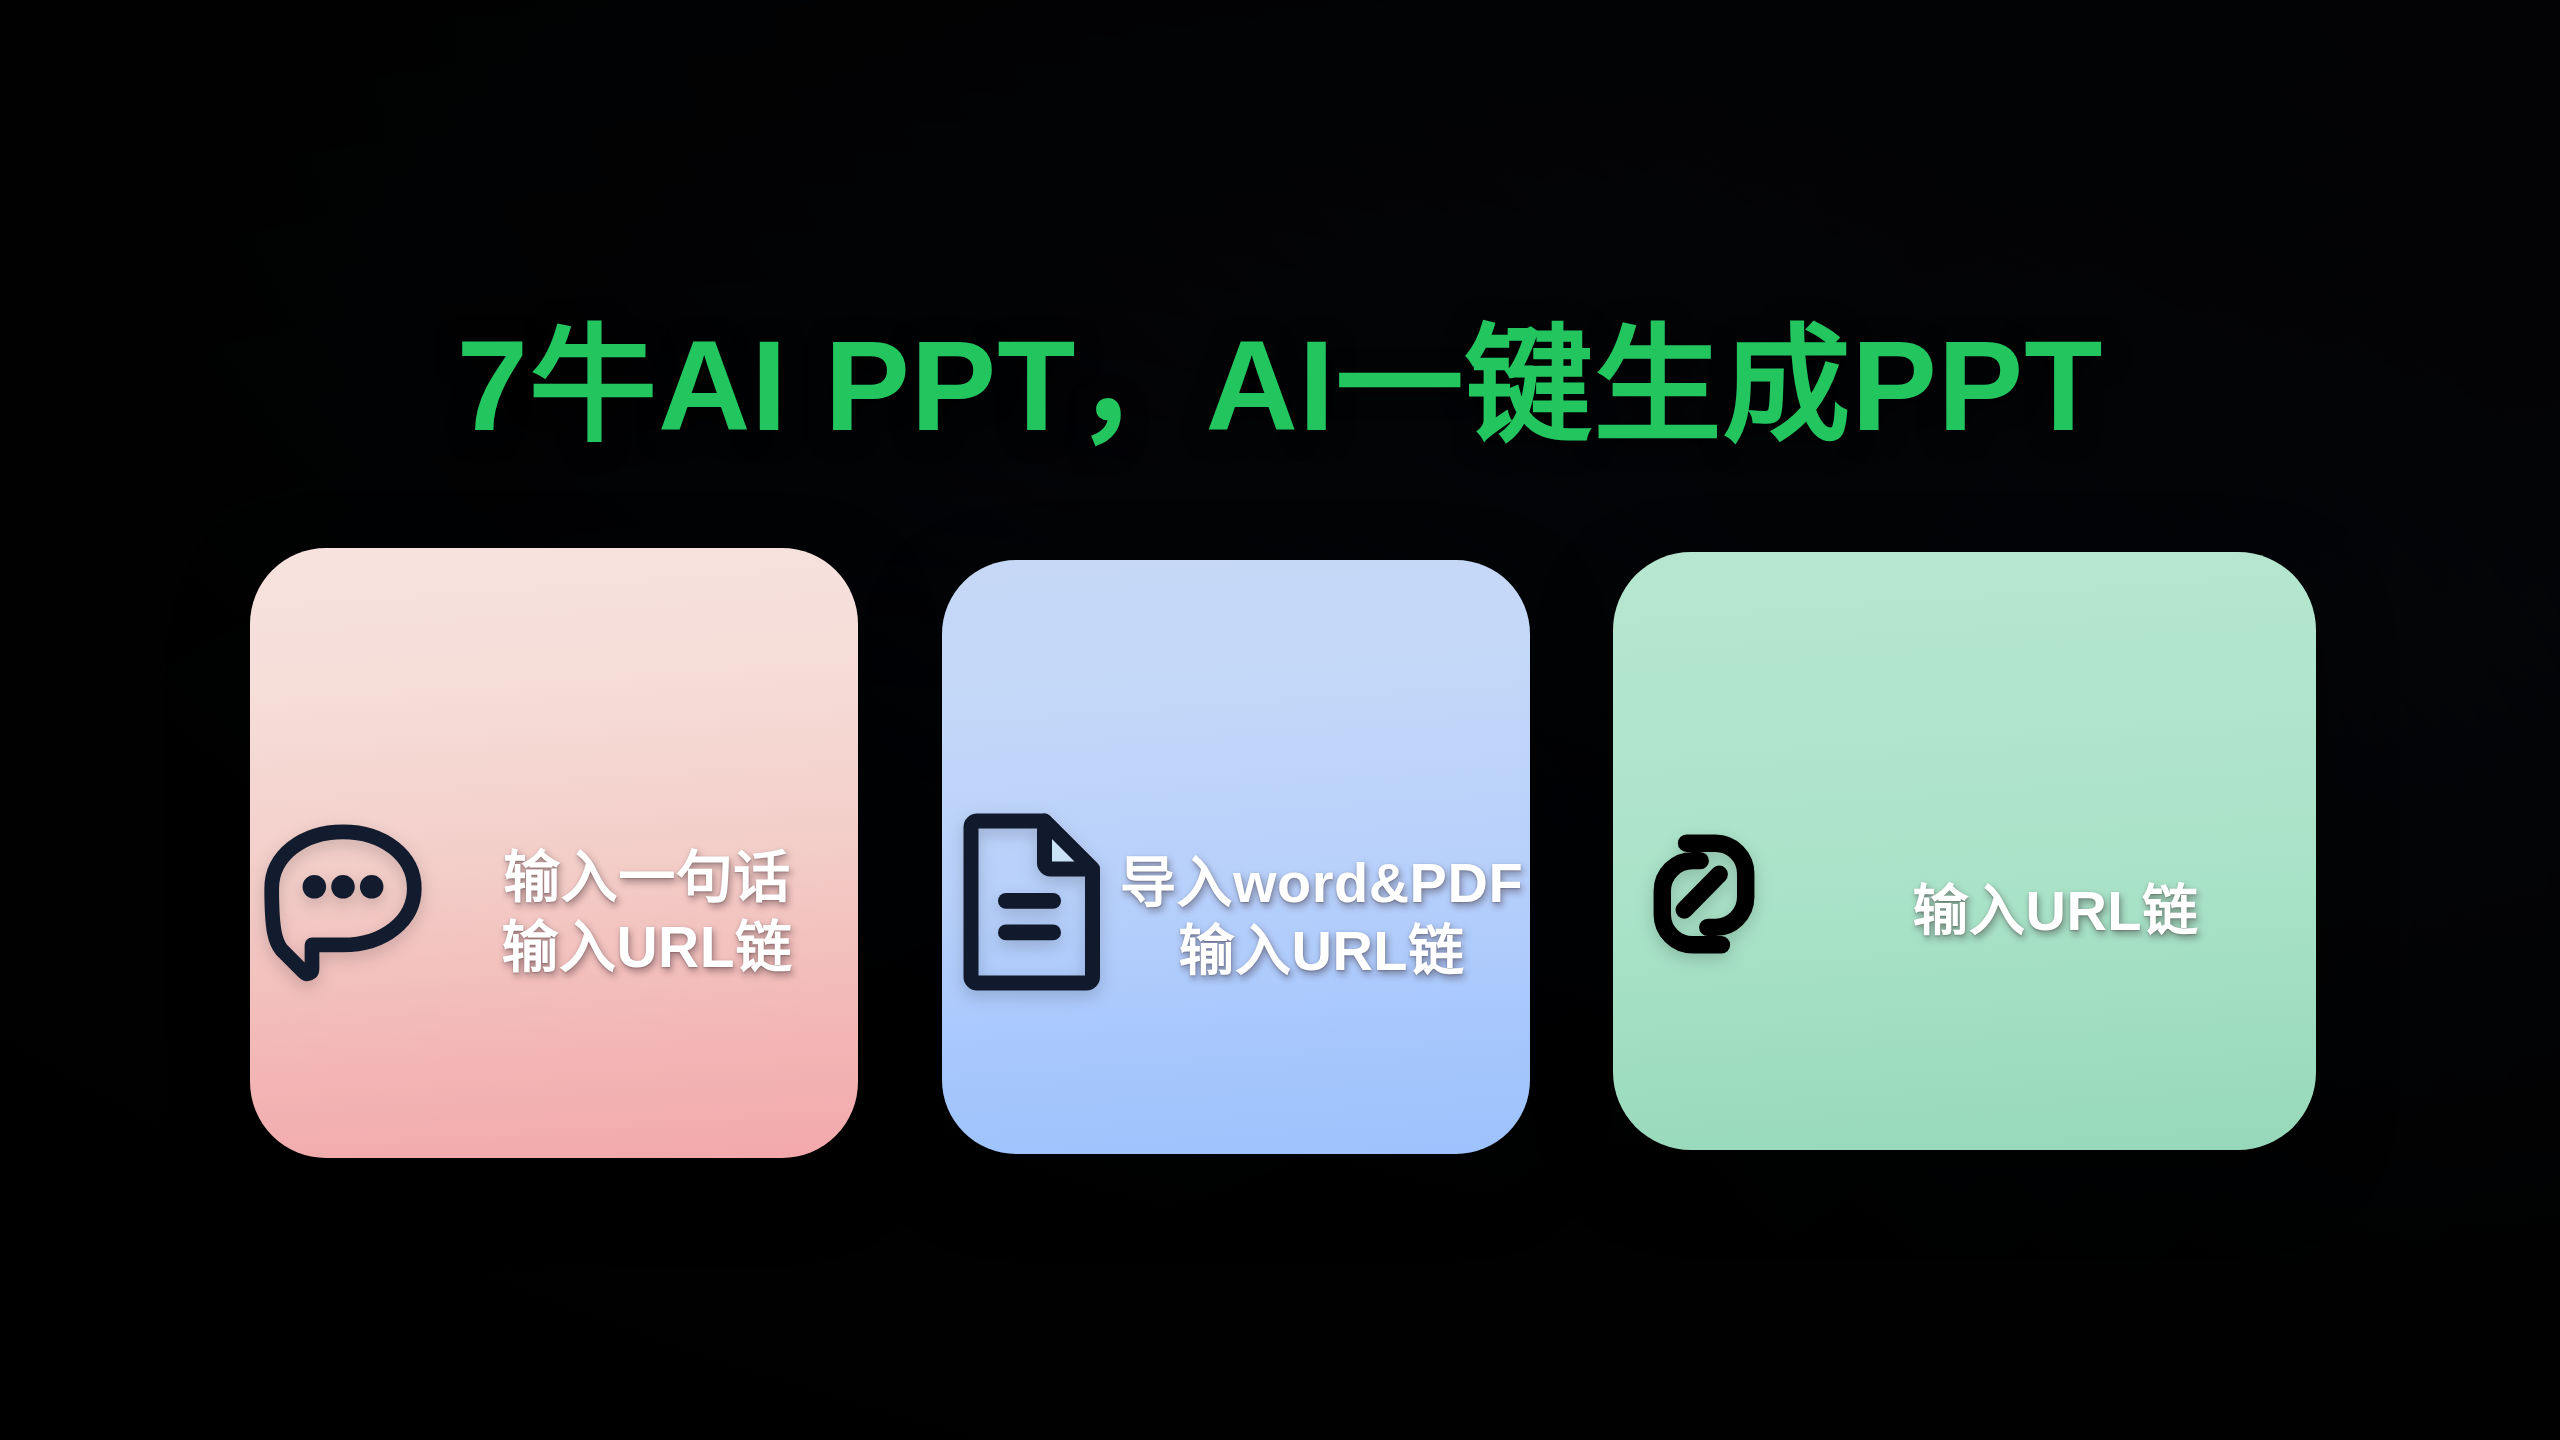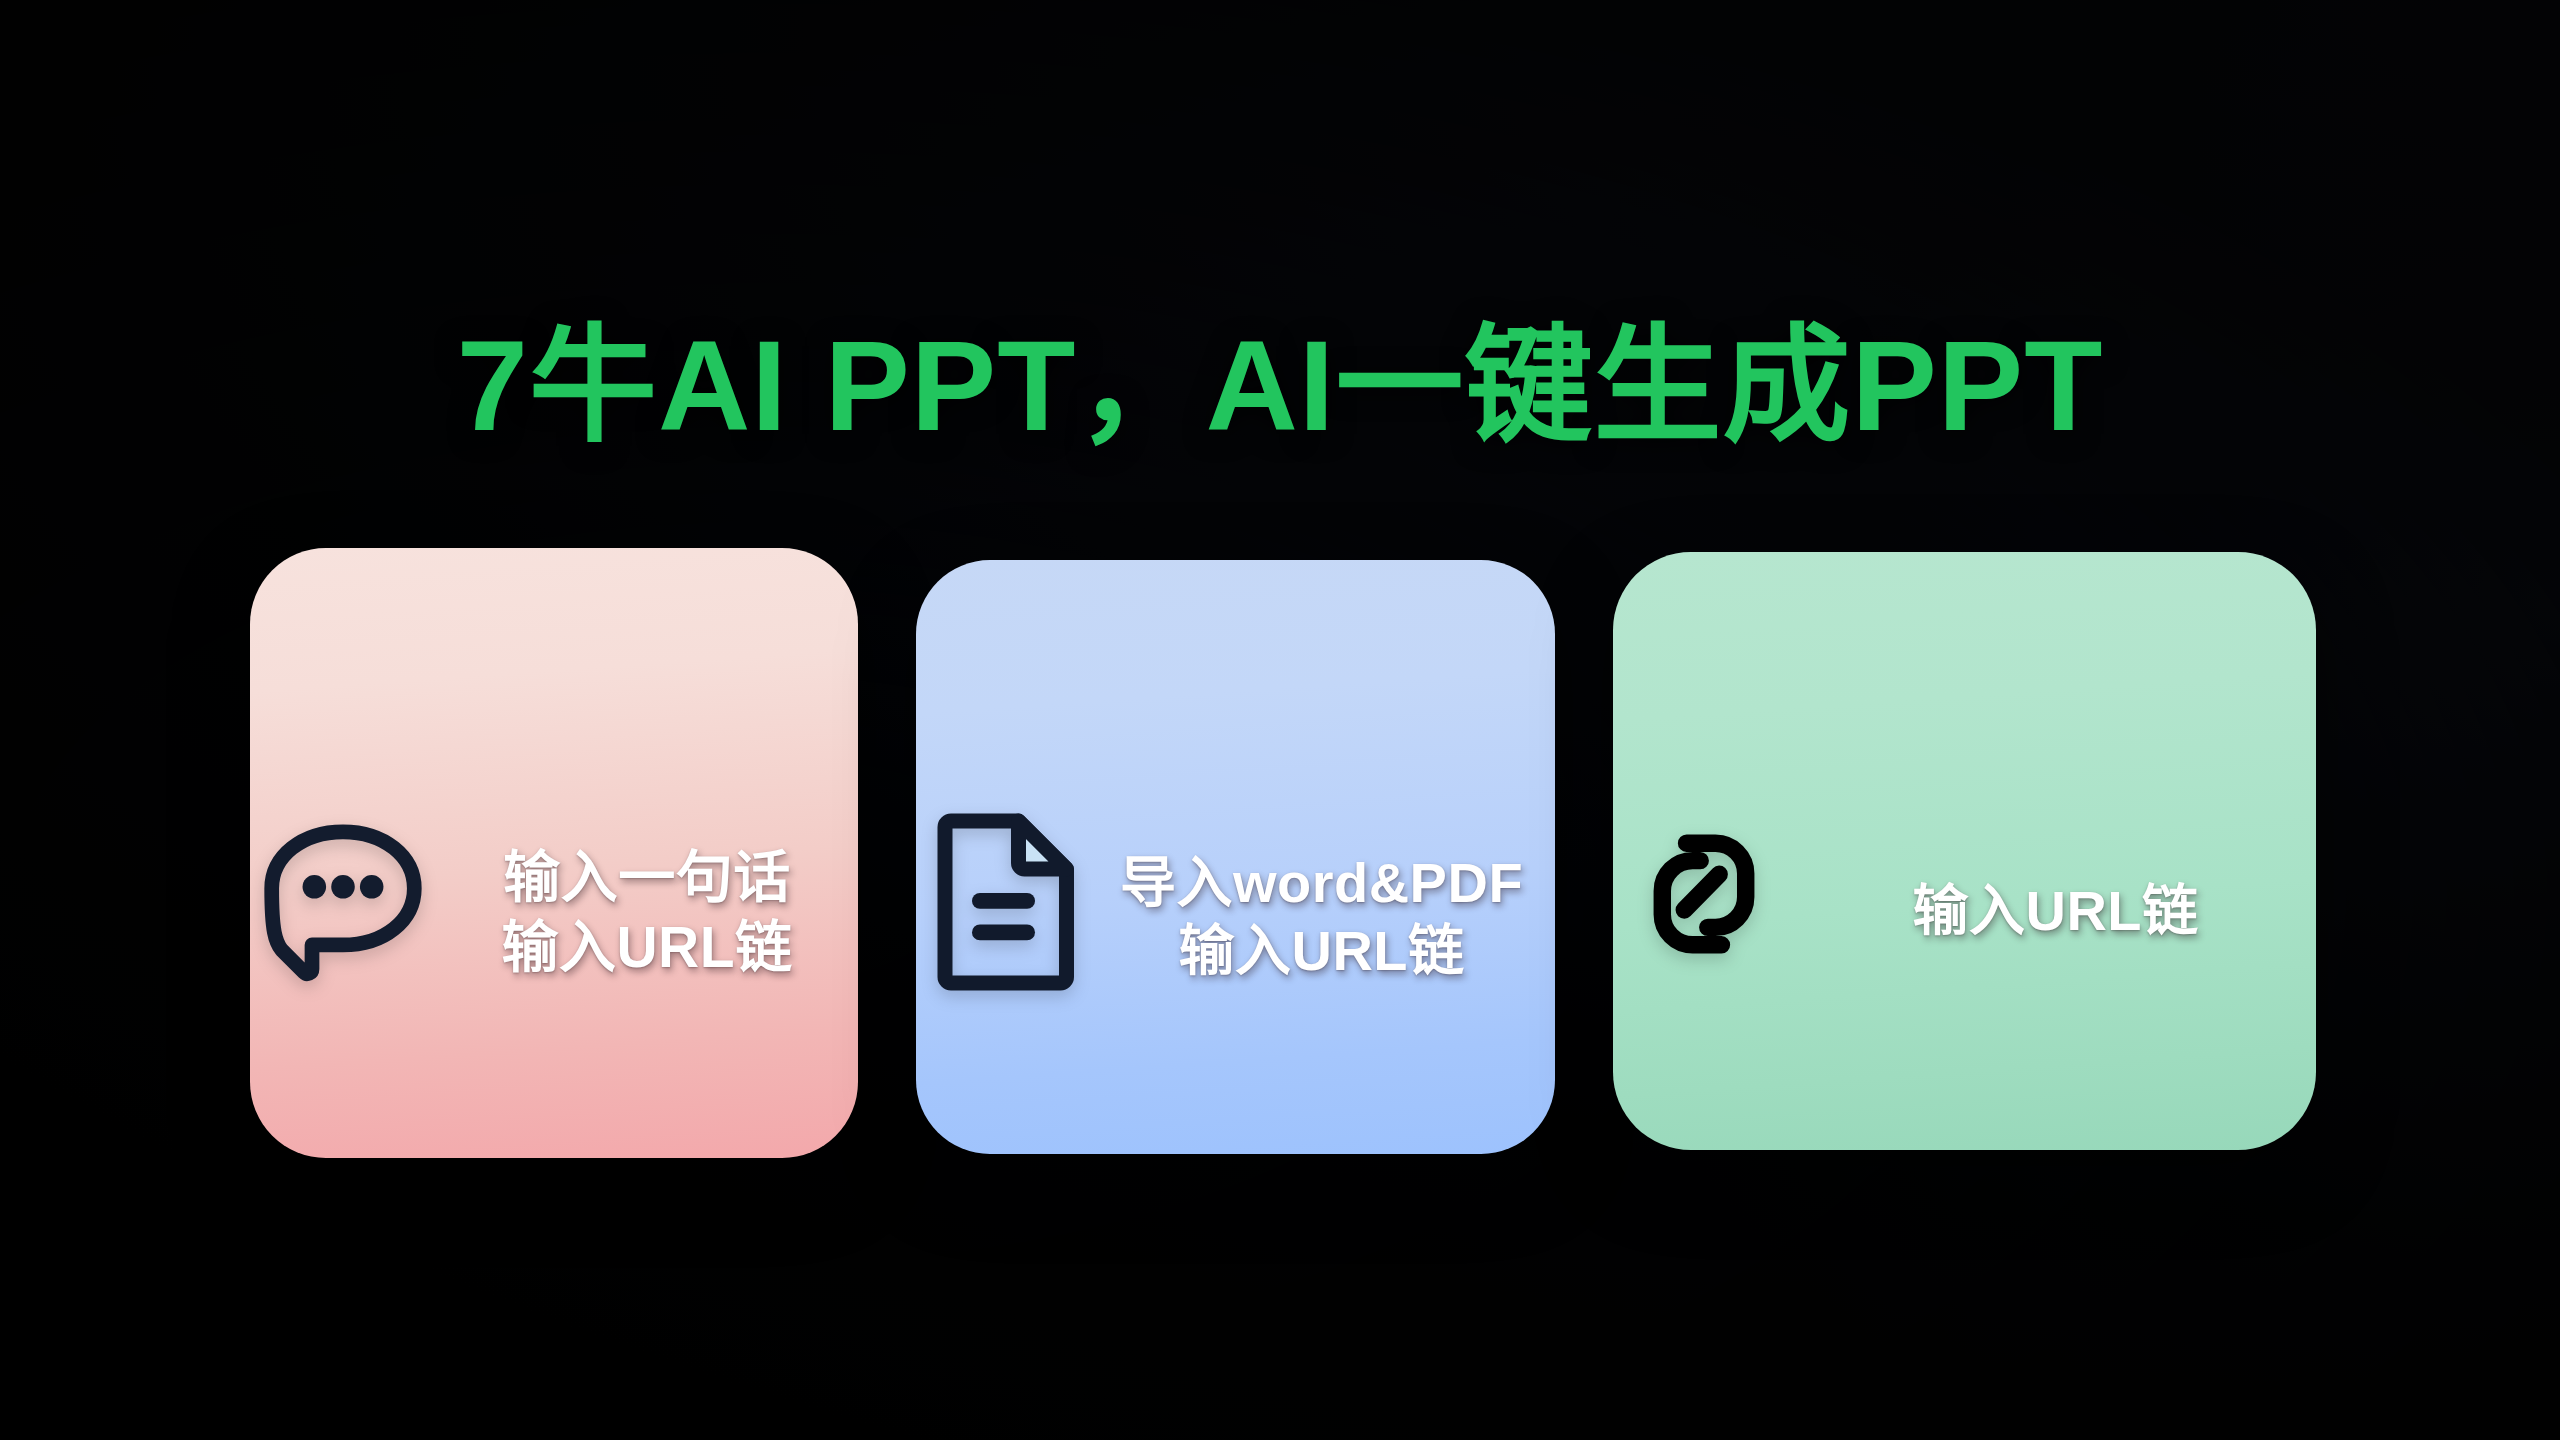--- a/index.html
+++ b/index.html
@@ -97,21 +97,21 @@
     box-sizing: border-box;
     padding-top: 120px;
     overflow: hidden;
     box-shadow: 0 26px 70px rgba(0,0,0,0.55);
   }
 
   .card--pink {
     background: linear-gradient(176deg, #f7e2dd 0%, #f6ded9 22%, #f3cdc8 52%, #f2b6b5 80%, #f3a8ab 100%);
   }
   .card--blue {
-    width: 639px;
+    width: 588px;
     height: 594px;
     margin-top: 12px;
     border-radius: 74px;
     background: linear-gradient(176deg, #c6d8f6 0%, #c3d7f8 24%, #b7d0fb 55%, #a5c6fc 82%, #9dc2fd 100%);
   }
   .card--green {
     width: 703px;
     height: 598px;
     margin-top: 4px;
     border-radius: 78px;

